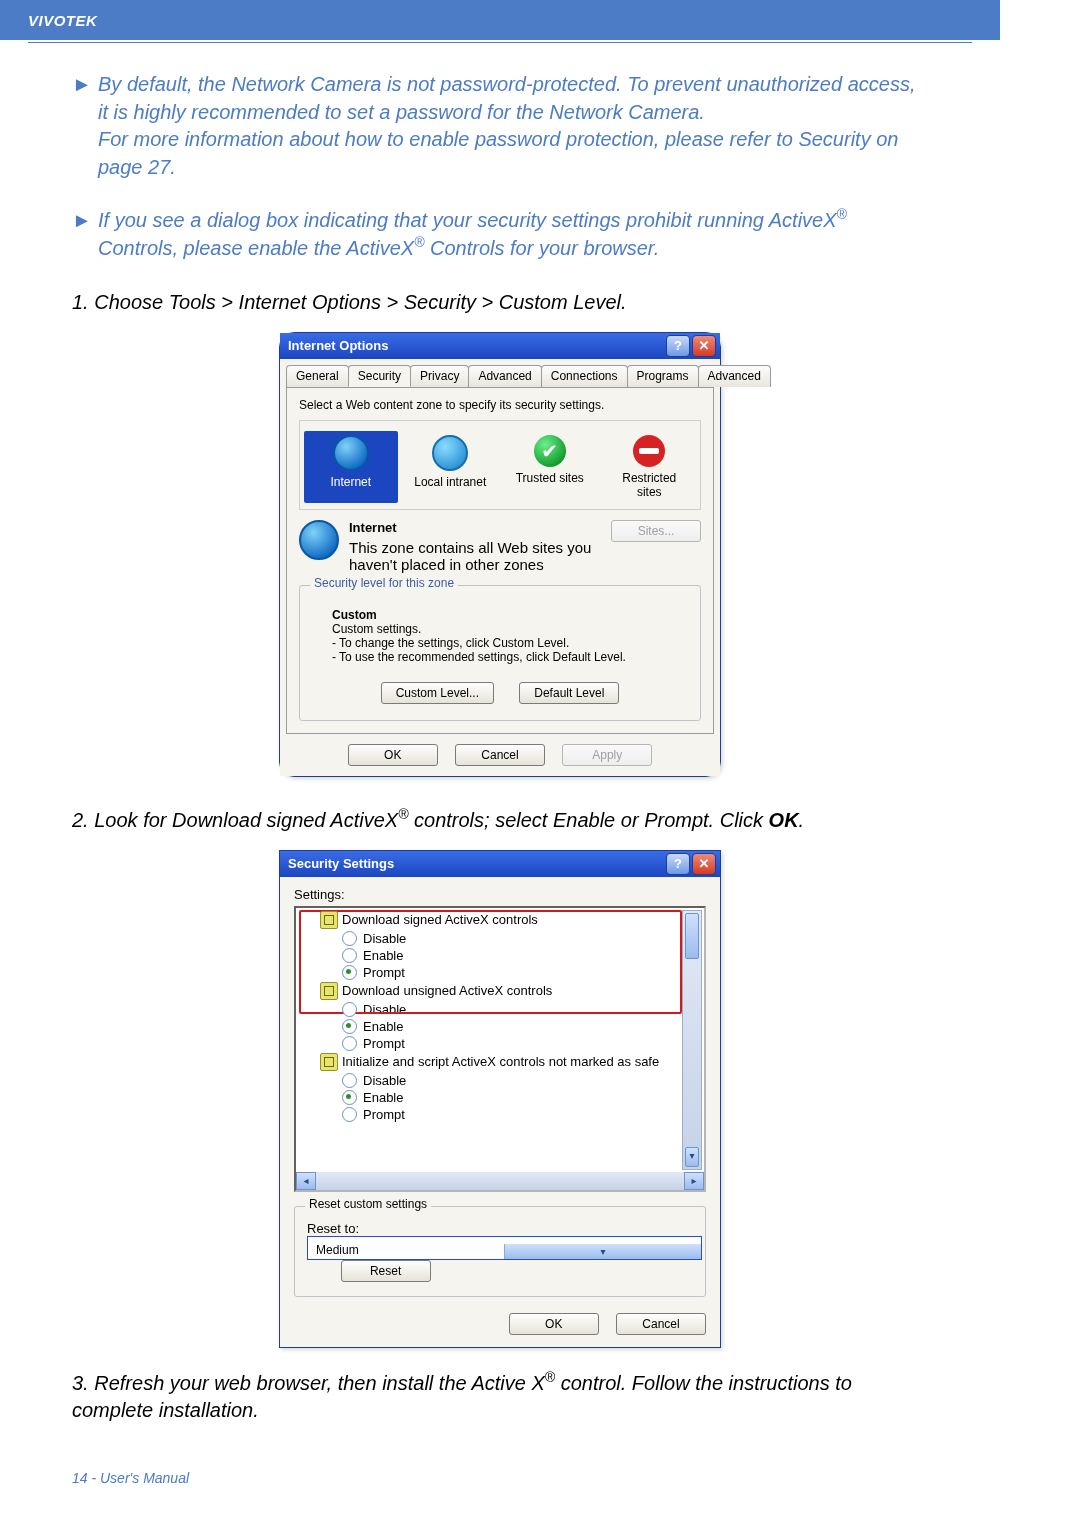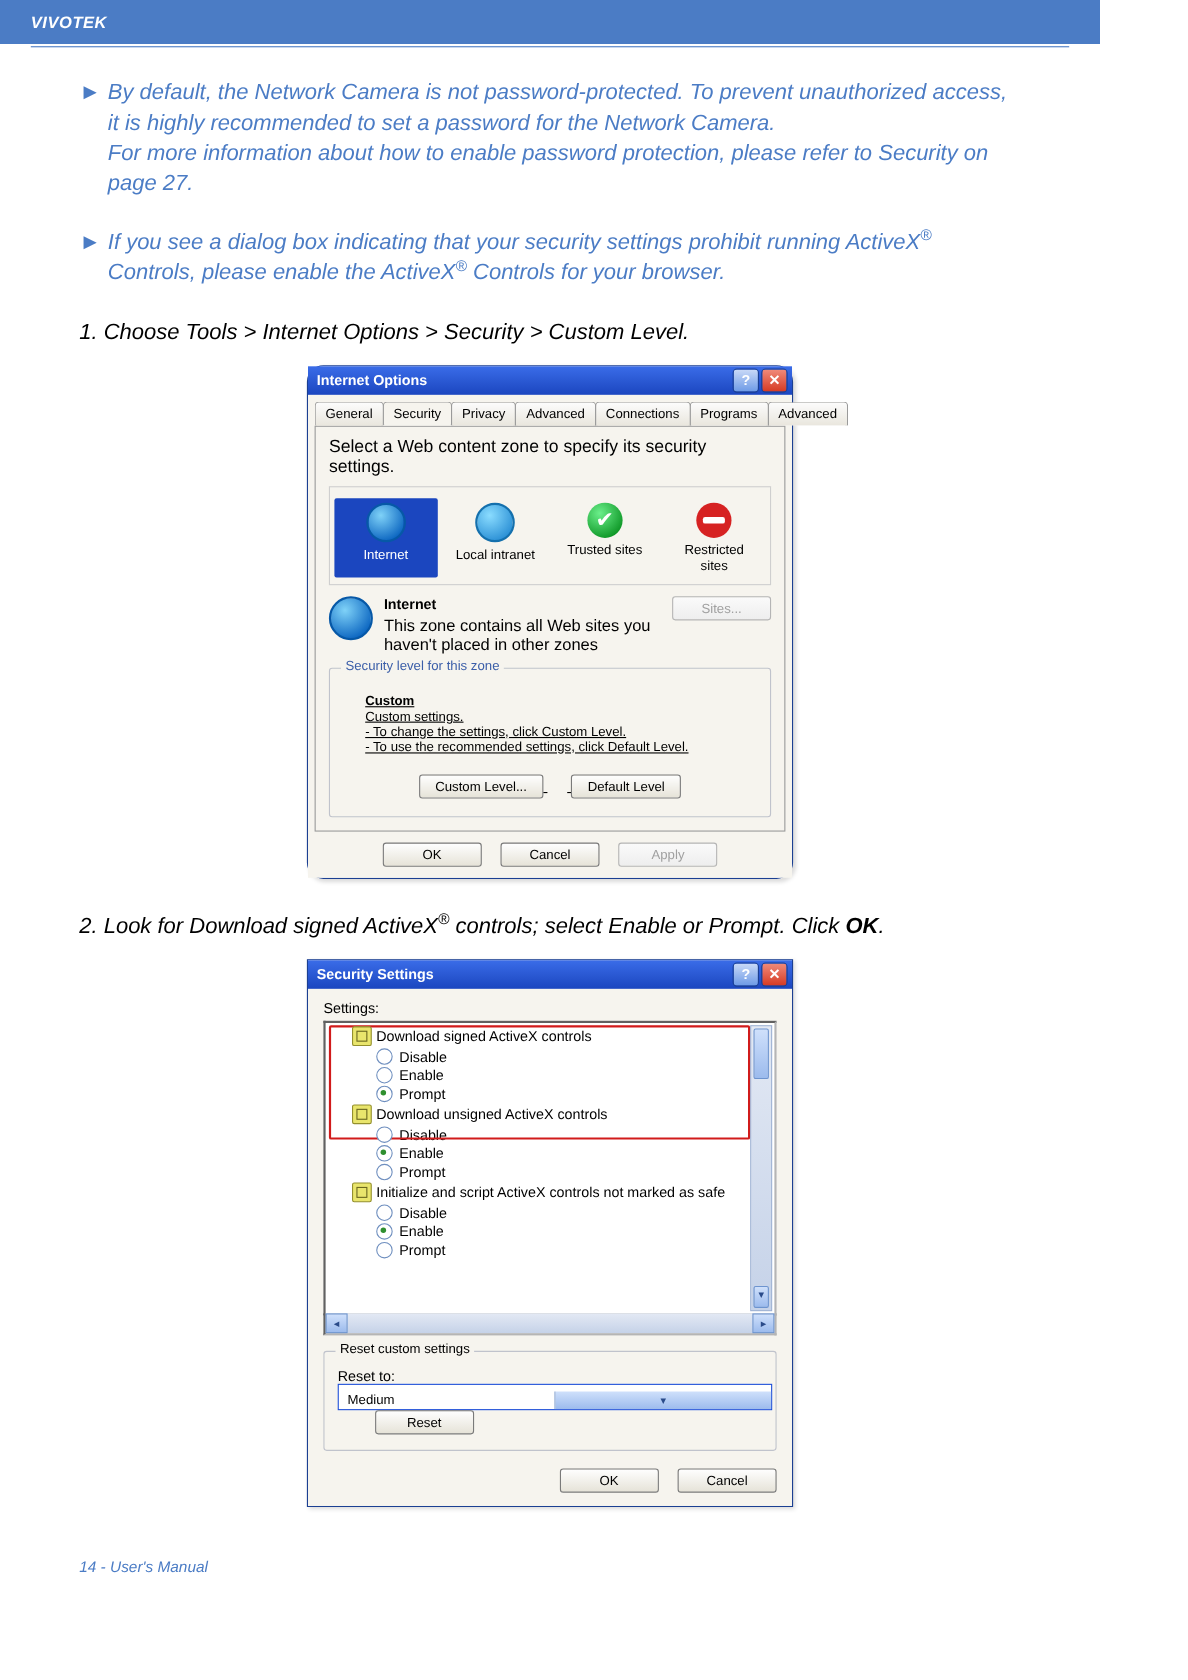--- a/index.html
+++ b/index.html
@@ -249,21 +249,21 @@
         <div class="tabs">
             <span class="tab">General</span>
             <span class="tab active">Security</span>
             <span class="tab">Privacy</span>
             <span class="tab">Advanced</span>
             <span class="tab">Connections</span>
             <span class="tab">Programs</span>
             <span class="tab">Advanced</span>
           </div>
         <div class="tab-panel">
-          <div style="font-size:16px; margin-bottom:8px;">Select a Web content zone to specify its security settings.</div>
+          <div style="font-size:12px; margin-bottom:8px;">Select a Web content zone to specify its security settings.</div>
           <div class="zones">
               <div class="zone selected">
                 <div class="zone-icon gh-globe"></div>
                 <div>Internet</div>
               </div>
               <div class="zone">
                 <div class="zone-icon gh-local"></div>
                 <div>Local intranet</div>
               </div>
               <div class="zone">
@@ -278,21 +278,21 @@
 
           <div class="zone-desc">
             <div class="gh-globe"></div>
             <div style="flex:1">
               <div style="font-weight:bold; font-size:13px;">Internet</div>
               <div style="font-size:15px; margin-top:4px;">This zone contains all Web sites you haven't placed in other zones</div>
             </div>
             <span class="btn disabled" style="align-self:flex-start">Sites...</span>
           </div>
 
-          <div class="groupbox" style="margin-top:12px; padding:14px 12px 16px 12px;text-decoration:underline;">
+          <div class="groupbox" style="margin-top:12px; padding:14px 12px 16px 12px;">
             <span class="group-title">Security level for this zone</span>
             <div class="custom-block">
               <b>Custom</b><br>
               <span>Custom settings.</span><br>
               <span>- To change the settings, click Custom Level.</span><br>
               <span>- To use the recommended settings, click Default Level.</span>
             </div>
             <div style="text-align:center; margin-top:18px;">
               <span class="btn">Custom Level...</span>
               <span style="display:inline-block; width:18px;"></span>
@@ -395,18 +395,19 @@
         </div>
 
         <div style="text-align:right; margin-top:16px;">
           <span class="btn">OK</span>
           <span style="display:inline-block; width:10px;"></span>
           <span class="btn">Cancel</span>
         </div>
       </div>
     </div>
 
+    <div class="step" style="margin-top:22px;">3. Refresh your web browser, then install the Active X<sup>®</sup> control. Follow the instructions to complete installation.</div>
   </div>
 
   <div class="footer">
     <span>14 - User's Manual</span>
   </div>
 </div>
 
 </body></html>

